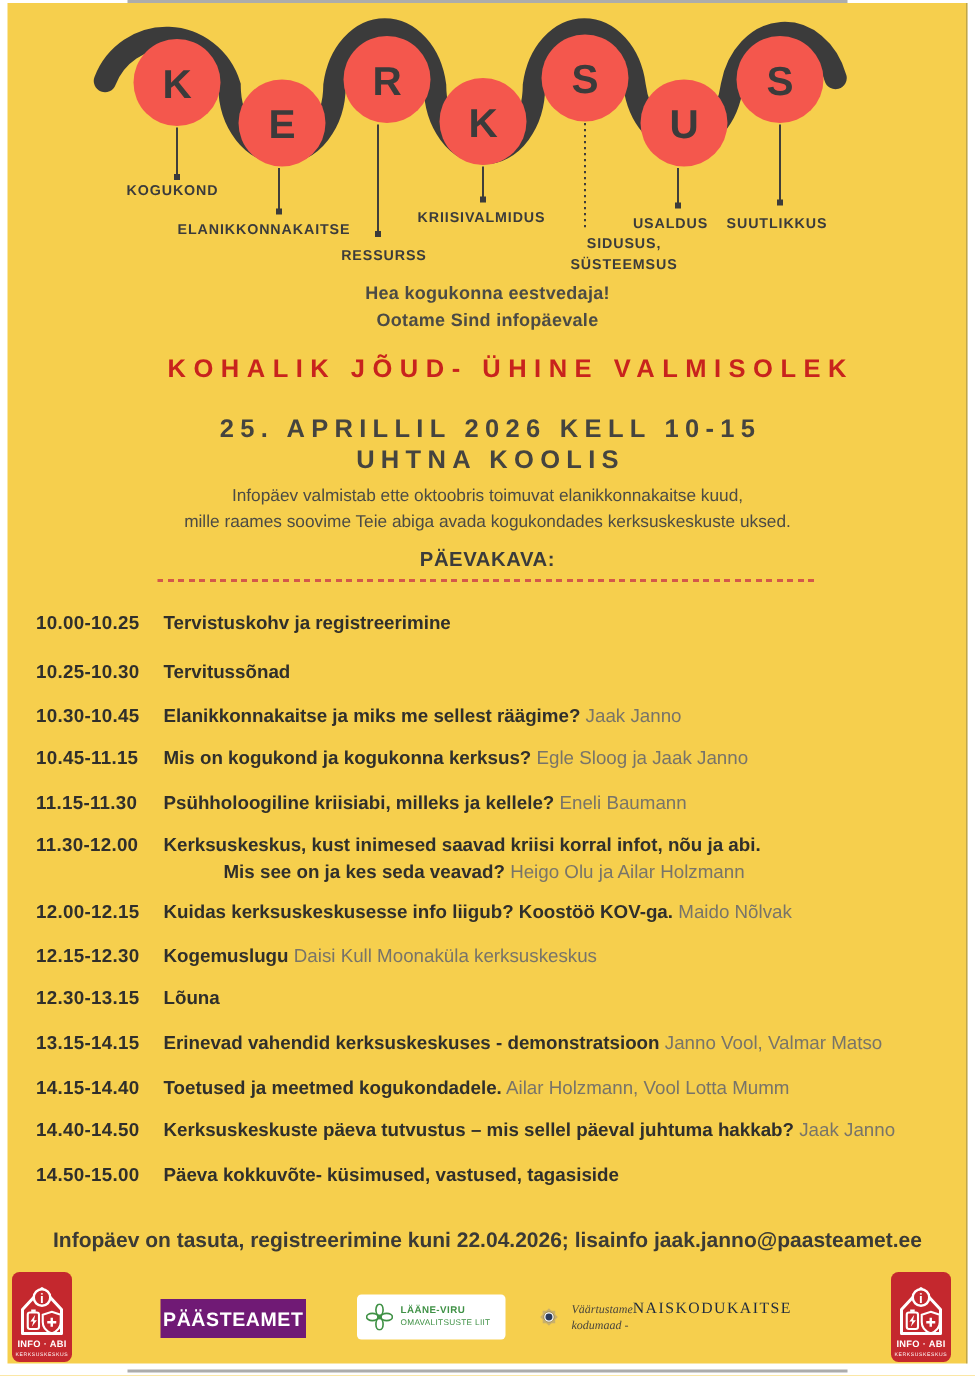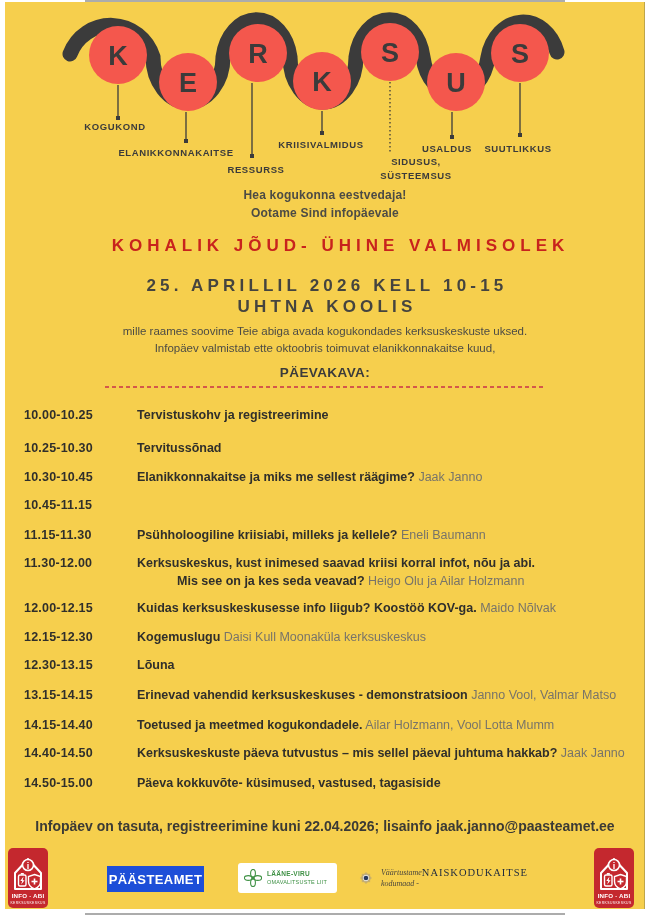--- a/index.html
+++ b/index.html
@@ -19,34 +19,34 @@
   .center-text{position:absolute;left:0;width:650px;text-align:center;}
   .intro{font-size:12px;font-weight:bold;color:#4C4B45;letter-spacing:0.2px;}
   .headline{font-size:17px;font-weight:bold;color:#C8231D;letter-spacing:5px;text-indent:5px;padding-left:13px;}
   .bigline{font-size:17px;font-weight:bold;color:#45443F;letter-spacing:4.2px;text-indent:4px;}
   .para{font-size:11.5px;color:#4C4B45;line-height:16.5px;}
   .agenda-title{font-size:13.5px;font-weight:bold;color:#3B3B3B;letter-spacing:0.4px;}
   .dashes{position:absolute;left:105px;width:440px;height:2px;top:386px;
     background:repeating-linear-gradient(90deg,#D4584A 0 4px,transparent 4px 7px);}
 
   .row{position:absolute;left:24px;right:6px;display:flex;align-items:flex-start;
-    font-size:12.5px;line-height:15.5px;gap:28px;}
+    font-size:12.5px;line-height:15.5px;}
   .row .time{width:85px;flex:none;font-weight:bold;color:#302F2B;letter-spacing:0.2px;}
   .row .cell{flex:1;}
   .row .t{font-weight:bold;color:#302F2B;}
   .row .s{font-weight:normal;color:#787469;}
   .row .line2{margin-left:40px;margin-top:2px;}
 
   .footer-note{position:absolute;left:0;width:650px;top:818px;text-align:center;
     font-size:14px;font-weight:bold;color:#3B3A35;}
 
   .badge{position:absolute;width:40px;height:60px;top:848px;}
   .badge.left{left:8px;} .badge.right{left:594px;}
   .paasteamet{position:absolute;left:107px;top:866px;width:97px;height:26px;
-    background:#1d4ed8;color:#fff;font-weight:bold;font-size:13px;letter-spacing:0.4px;
+    background:#701a75;color:#fff;font-weight:bold;font-size:13px;letter-spacing:0.4px;
     display:flex;align-items:center;justify-content:center;}
   .lvl{position:absolute;left:238px;top:863px;width:99px;height:30px;background:#fff;
     border-radius:3px;display:flex;align-items:center;gap:5px;padding-left:6px;box-sizing:border-box;}
   .lvl .txt{display:flex;flex-direction:column;line-height:8px;}
   .lvl .l1{font-size:6.5px;font-weight:bold;color:#3F9145;letter-spacing:0.3px;}
   .lvl .l2{font-size:5.5px;color:#3F9145;letter-spacing:0.2px;}
   .nkk{position:absolute;left:358px;top:861px;width:170px;height:34px;
     display:flex;align-items:center;gap:7px;}
   .nkk .txt{display:flex;line-height:11px;}
   .nkk .motto{font-family:"Liberation Serif", serif;font-style:italic;font-size:8px;color:#4A463C;}
@@ -111,42 +111,44 @@
     <text x="518" y="152">SUUTLIKKUS</text>
   </g>
 </svg>
 
 <div class="center-text intro" style="top:188px">Hea kogukonna eestvedaja!</div>
 <div class="center-text intro" style="top:206px">Ootame Sind infopäevale</div>
 <div class="center-text headline" style="top:236px">KOHALIK JÕUD- ÜHINE VALMISOLEK</div>
 <div class="center-text bigline" style="top:276px">25. APRILLIL 2026 KELL 10-15</div>
 <div class="center-text bigline" style="top:297px">UHTNA KOOLIS</div>
 <div class="center-text para" style="top:323px">
+  <div>Infopäev valmistab ette oktoobris toimuvat elanikkonnakaitse kuud,</div>
   <div>mille raames soovime Teie abiga avada kogukondades kerksuskeskuste uksed.</div>
-  <div>Infopäev valmistab ette oktoobris toimuvat elanikkonnakaitse kuud,</div>
 </div>
 <div class="center-text agenda-title" style="top:365px">PÄEVAKAVA:</div>
 <div class="dashes"></div>
 
 <div>
   <div class="row" style="top:408px">
     <span class="time">10.00-10.25</span>
     <span class="cell"><span class="t">Tervistuskohv ja registreerimine</span></span>
   </div>
   <div class="row" style="top:441px">
     <span class="time">10.25-10.30</span>
     <span class="cell"><span class="t">Tervitussõnad</span></span>
   </div>
   <div class="row" style="top:470px">
     <span class="time">10.30-10.45</span>
     <span class="cell"><span class="t">Elanikkonnakaitse ja miks me sellest räägime?</span>
       <span class="s">Jaak Janno</span></span>
   </div>
   <div class="row" style="top:498px">
     <span class="time">10.45-11.15</span>
+    <span class="cell"><span class="t">Mis on kogukond ja kogukonna kerksus?</span>
+      <span class="s">Egle Sloog ja Jaak Janno</span></span>
   </div>
   <div class="row" style="top:528px">
     <span class="time">11.15-11.30</span>
     <span class="cell"><span class="t">Psühholoogiline kriisiabi, milleks ja kellele?</span>
       <span class="s">Eneli Baumann</span></span>
   </div>
   <div class="row" style="top:556px">
     <span class="time">11.30-12.00</span>
     <span class="cell">
       <div><span class="t">Kerksuskeskus, kust inimesed saavad kriisi korral infot, nõu ja abi.</span></div>

